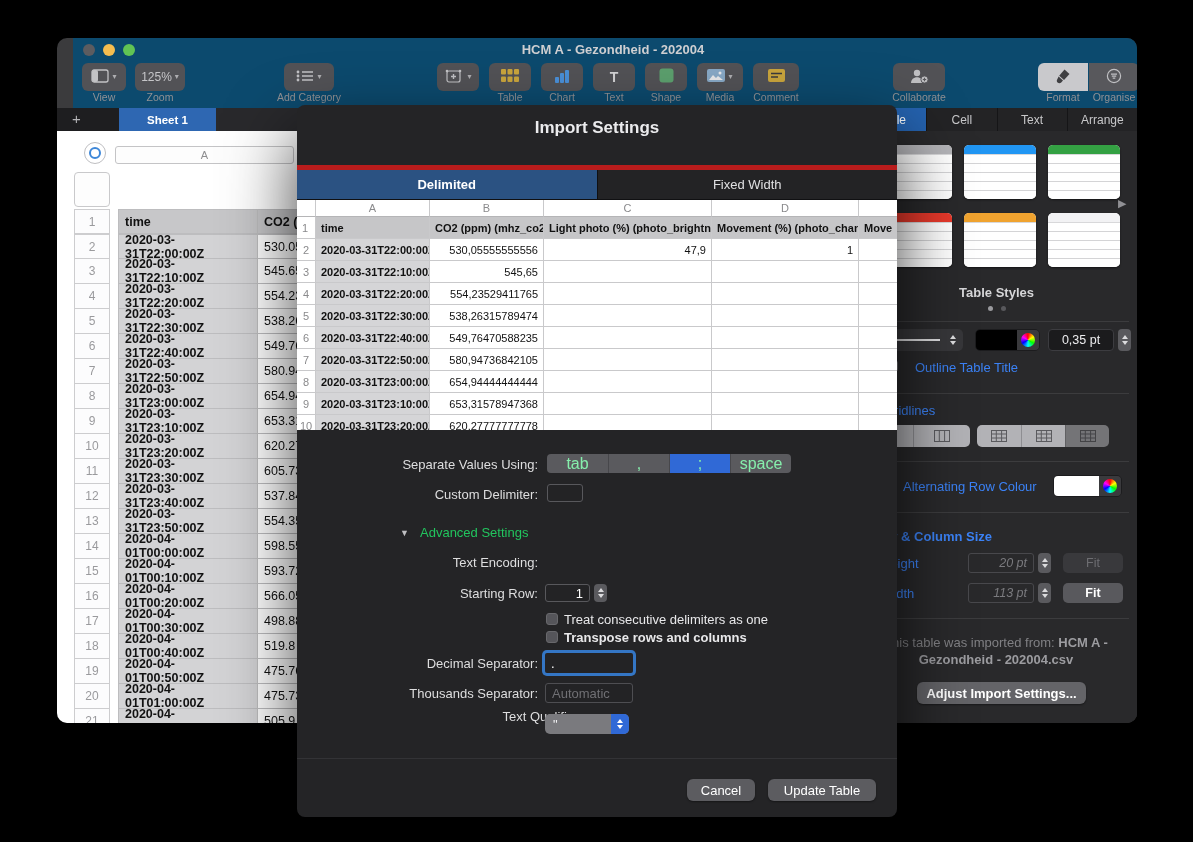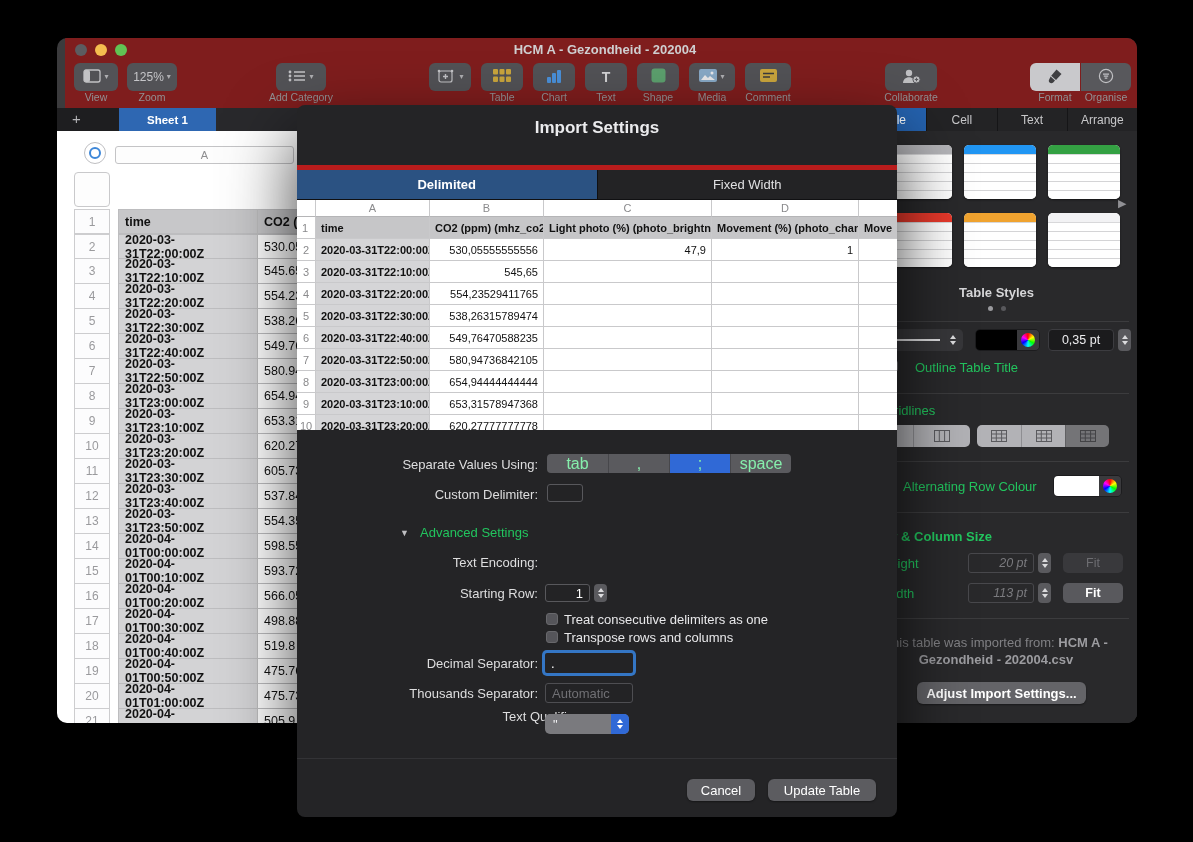--- a/index.html
+++ b/index.html
@@ -5,21 +5,21 @@
   *{margin:0;padding:0;box-sizing:border-box;}
   html,body{background:#000;}
   body{font-family:"Liberation Sans","DejaVu Sans",sans-serif;}
   .stage{position:relative;width:1193px;height:842px;background:#000;overflow:hidden;}
 
   
   .window{position:absolute;left:57px;top:38px;width:1080px;height:685px;background:#3b3b3d;
     border-radius:10px;overflow:hidden;box-shadow:0 25px 60px rgba(0,0,0,.7);}
 
   
-  .titlebar{position:absolute;left:8px;top:0;width:100%;height:70px;background:#7f1d1d;}
+  .titlebar{position:absolute;left:16px;top:0;width:100%;height:70px;background:#0c4a6e;}
   .lights{position:absolute;left:10px;top:6px;display:flex;gap:8px;}
   .light{width:12px;height:12px;border-radius:50%;}
   .light-close{background:#5c5c60;}
   .light-min{background:#f5bd4f;}
   .light-max{background:#61c354;}
   .win-title{position:absolute;left:0;top:4px;width:100%;text-align:center;font-size:13px;
     font-weight:600;color:#cfcfd1;}
   .tbtn{position:absolute;top:25px;height:28px;background:#525256;border-radius:6px;
     display:flex;align-items:center;justify-content:center;gap:3px;color:#c6c6c9;font-size:12px;}
   .tlabel{position:absolute;top:53px;font-size:10.5px;color:#919194;text-align:center;}
@@ -87,21 +87,21 @@
     background:conic-gradient(#f00,#ff0,#0f0,#0ff,#00f,#f0f,#f00);}
   .bw-box{position:absolute;left:192px;top:198px;width:66px;height:22px;background:#1b1b1d;
     border:1px solid #3c3c40;border-radius:4px;color:#ececee;font-size:12.5px;
     display:flex;align-items:center;justify-content:center;}
   .stepper{display:inline-flex;flex-direction:column;align-items:center;justify-content:center;
     gap:2.5px;background:#5a5a5e;border-radius:4px;width:13px;}
   .tri-up{width:0;height:0;border-left:3px solid transparent;border-right:3px solid transparent;
     border-bottom:4px solid #dcdcde;}
   .tri-dn{width:0;height:0;border-left:3px solid transparent;border-right:3px solid transparent;
     border-top:4px solid #dcdcde;}
-  .side-label{position:absolute;color:#22c55e;font-size:13px;}
+  .side-label{position:absolute;color:#3b82f6;font-size:13px;}
   .gl-group{position:absolute;top:294px;height:22px;display:flex;border-radius:5px;overflow:hidden;}
   .gl-btn{width:57px;background:#b2b2b6;display:flex;align-items:center;justify-content:center;
     border-left:1px solid #8e8e92;}
   .gl-btn:first-child{border-left:none;}
   .gl-dim{opacity:.55;}
   .fld{background:#29292b;border:1px solid #48484c;border-radius:3px;color:#7a7a7e;
     font-size:12.5px;font-style:italic;display:flex;align-items:center;justify-content:flex-end;padding:0 6px;}
   .fit-btn{position:absolute;width:60px;height:20px;border-radius:5px;font-size:12.5px;
     display:flex;align-items:center;justify-content:center;}
   .fit-off{background:#39393c;color:#6e6e72;}
@@ -697,21 +697,21 @@
     <div class="frm-label" style="top:481px;">Starting Row:</div>
     <div class="mini-field" style="left:248px;top:479px;width:45px;height:18px;color:#fff;font-size:13px;display:flex;align-items:center;justify-content:flex-end;padding-right:6px;">1</div>
     <span class="stepper" style="position:absolute;left:297px;top:479px;height:18px;">
         <span class="tri-up"></span>
         <span class="tri-dn"></span>
       </span>
 
     <div class="chk" style="top:508px;"></div>
     <div class="chk-label" style="top:507px;">Treat consecutive delimiters as one</div>
     <div class="chk" style="top:526px;"></div>
-    <div class="chk-label" style="top:525px;">Transpose rows and columns</div>
+    <div class="chk-label" style="top:525px;font-weight:bold;">Transpose rows and columns</div>
 
     <div class="frm-label" style="top:551px;">Decimal Separator:</div>
     <div class="dec-field">.</div>
 
     <div class="frm-label" style="top:581px;">Thousands Separator:</div>
     <div class="thou-field">Automatic</div>
 
     <div class="frm-label" style="top:604px;margin-left:44px;">Text Qualifier:</div>
     <div class="dd" style="left:248px;top:609px;width:84px;background:#7a7a7e;">
       <span class="dd-val">"</span>

